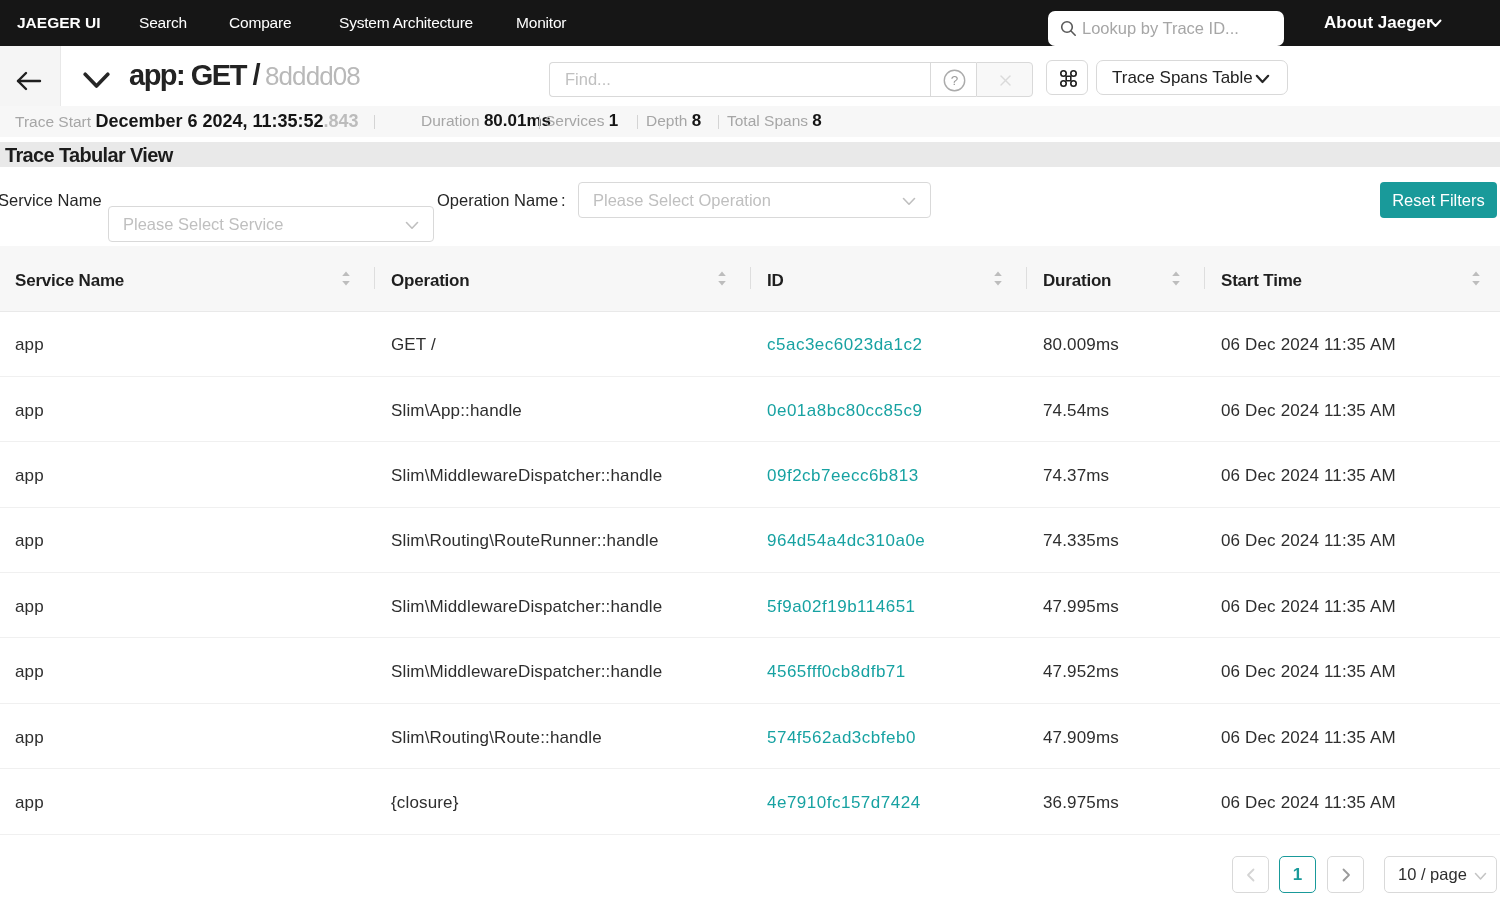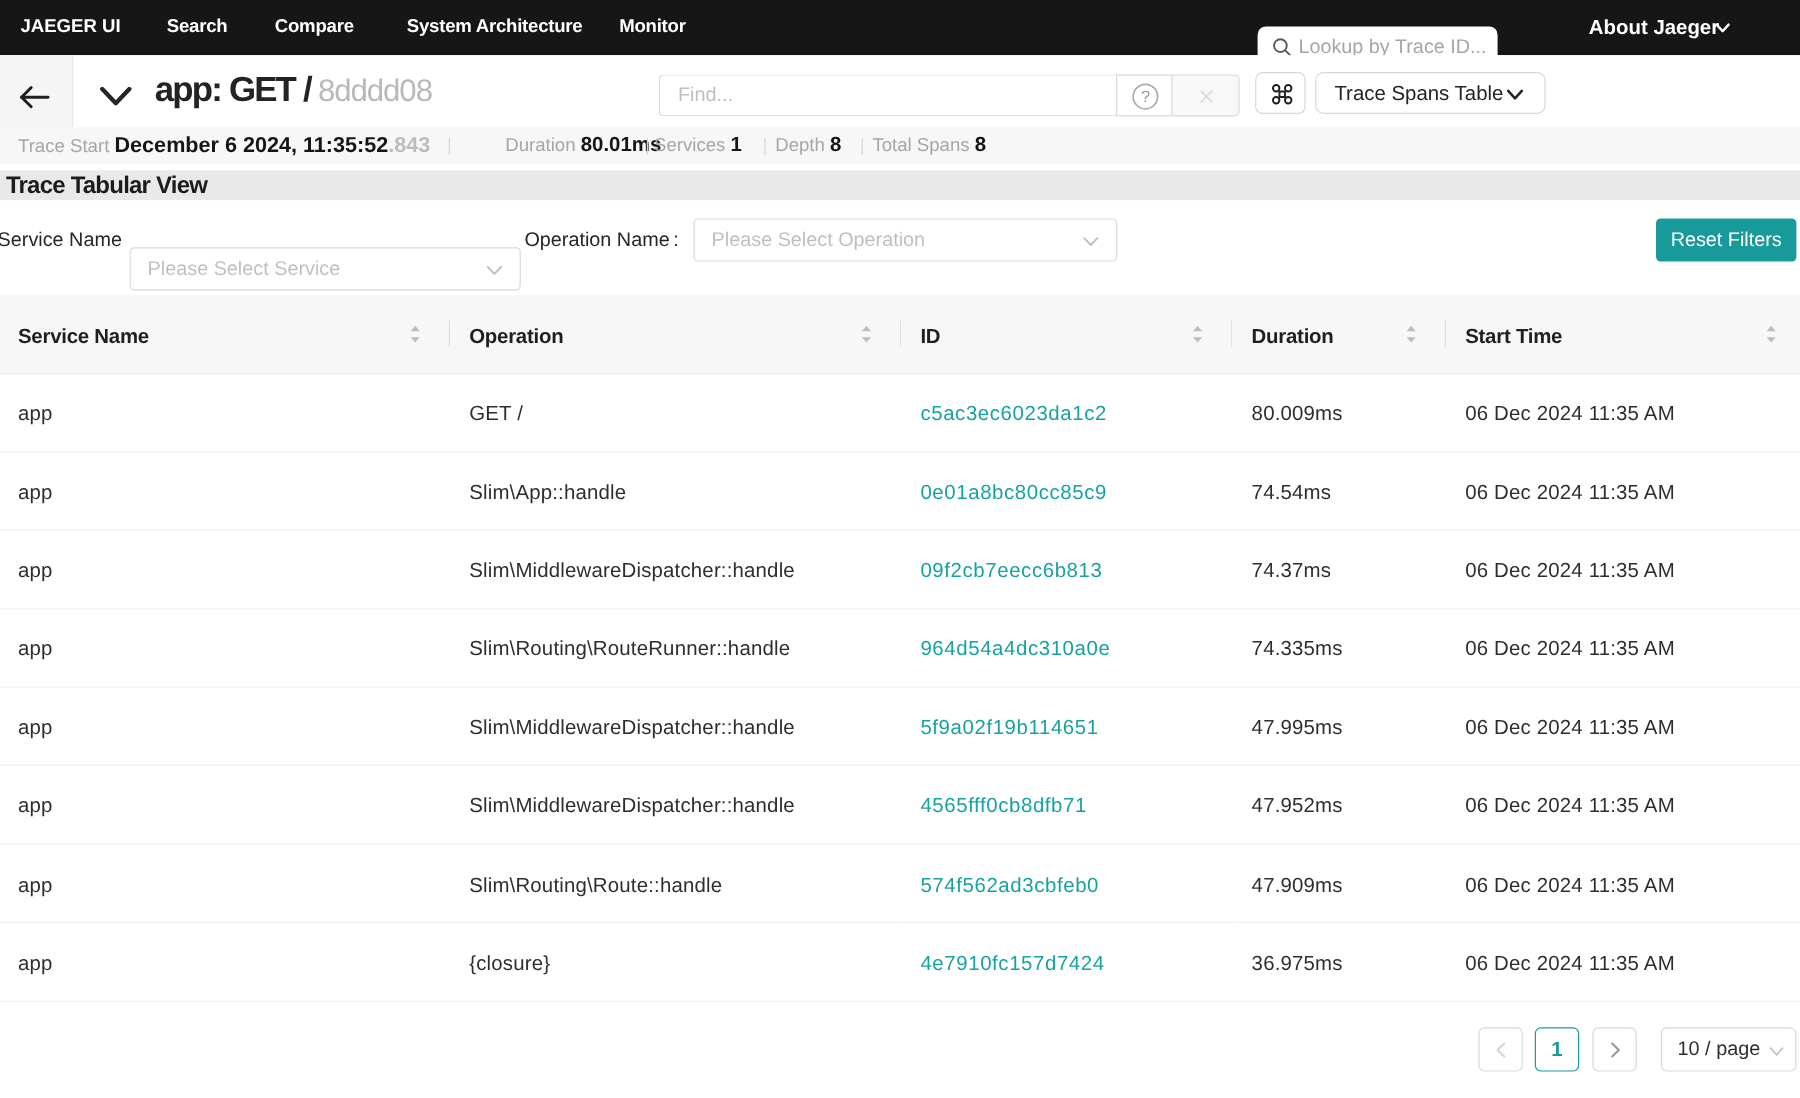--- a/index.html
+++ b/index.html
@@ -5,22 +5,22 @@
 * { margin:0; padding:0; box-sizing:border-box; }
 html,body { width:1500px; height:915px; overflow:hidden; background:#fff;
   font-family:"Liberation Sans", sans-serif; }
 #page { position:relative; width:1500px; height:915px; }
 
 
 #nav { position:absolute; left:0; top:0; width:1500px; height:46px; background:#161616; }
 #nav .logo { position:absolute; left:17px; top:0; line-height:46px; color:#fff;
   font-size:15.5px; font-weight:700; letter-spacing:0; }
 #nav .item { position:absolute; top:0; line-height:46px; color:#fff; font-size:15.5px;
-  font-weight:700; letter-spacing:-0.2px; }
-#navsearch { position:absolute; left:1048px; top:22px; width:200px; height:35px;
+  font-weight:400; letter-spacing:-0.2px; }
+#navsearch { position:absolute; left:1048px; top:11px; width:236px; height:35px;
   background:#fff; border-radius:7px; }
 #navsearch svg { position:absolute; left:12px; top:9px; }
 #navsearch .ph { position:absolute; left:34px; top:0; line-height:35px; color:#a6a6a6; font-size:16.5px; }
 #about { position:absolute; left:1324px; top:0; line-height:46px; color:#fff; font-size:17px;
   font-weight:600; letter-spacing:0; }
 #about svg { position:absolute; left:105px; top:19px; }
 
 
 #phead { position:absolute; left:0; top:46px; width:1500px; height:60px; background:#fff; }
 #backbox { position:absolute; left:0; top:0; width:61px; height:60px; background:#f5f5f5;

